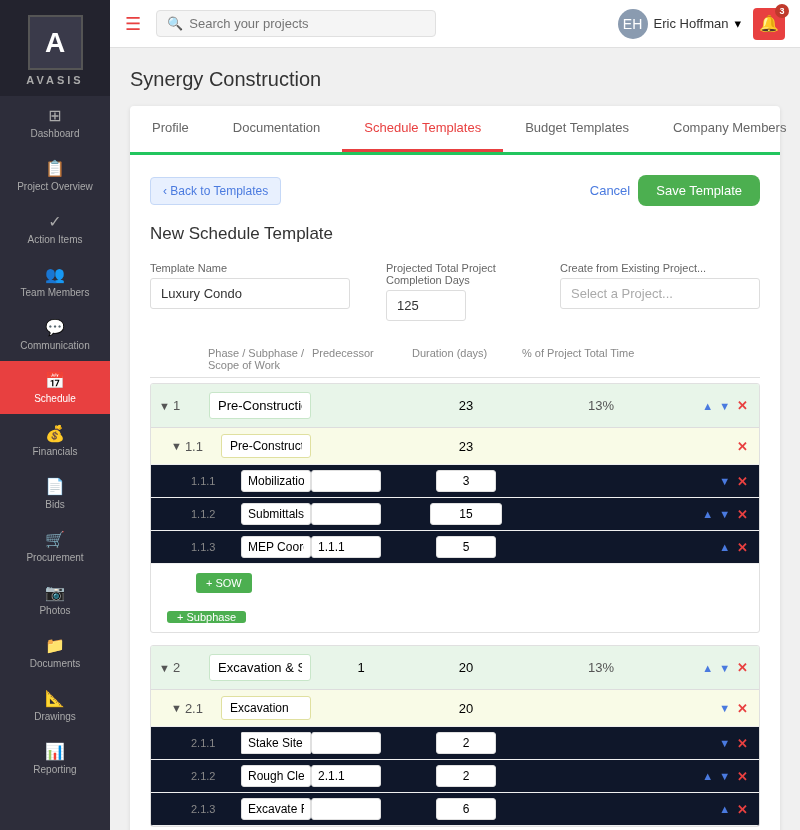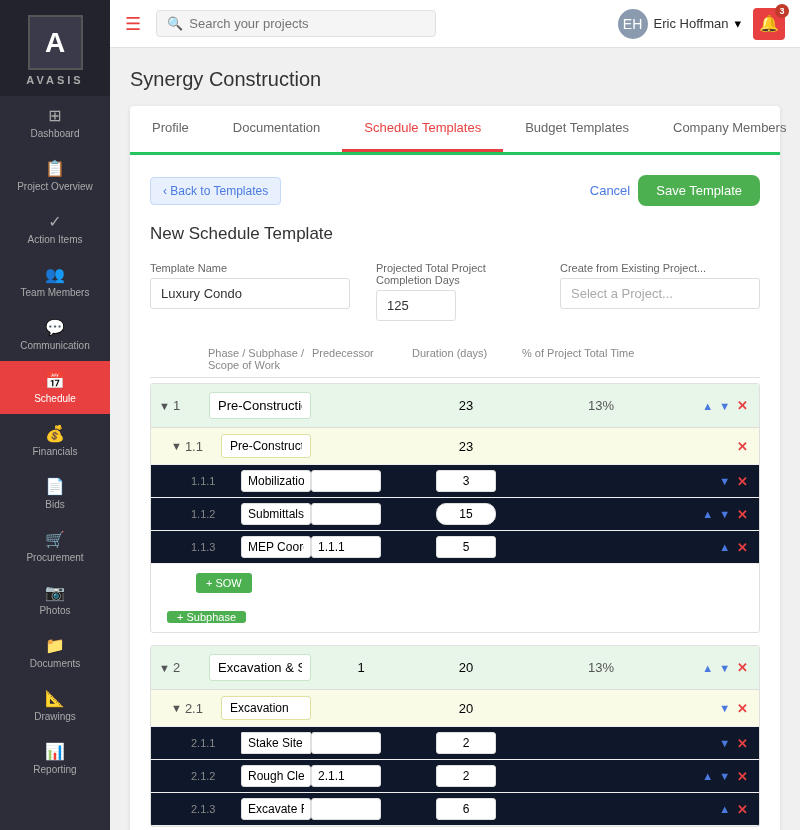--- a/index.html
+++ b/index.html
@@ -47,21 +47,21 @@
     
     .actions-row { display: flex; align-items: center; justify-content: space-between; margin-bottom: 18px; }
     .back-btn { display: flex; align-items: center; gap: 5px; background: #e8f0fe; color: #4a7adf; border: 1px solid #c5d8f7; border-radius: 4px; padding: 6px 12px; font-size: 12px; cursor: pointer; }
     .btn-group { display: flex; align-items: center; }
     .cancel-link { color: #4a7adf; cursor: pointer; font-size: 13px; padding: 6px 8px; }
     .save-btn { background: #4CAF50; color: #fff; border: none; border-radius: 8px; padding: 8px 18px; font-size: 13px; cursor: pointer; font-weight: 500; }
 
     .section-title { font-size: 17px; color: #333; font-weight: 400; margin-bottom: 18px; }
 
     
-    .form-row { display: flex; gap: 26px; align-items: flex-start; margin-bottom: 20px; }
+    .form-row { display: flex; gap: 36px; align-items: flex-start; margin-bottom: 20px; }
     .form-group { display: flex; flex-direction: column; gap: 4px; }
     .form-label { font-size: 11px; color: #666; }
     .form-input { border: 1px solid #ddd; border-radius: 3px; padding: 7px 10px; font-size: 13px; color: #333; outline: none; }
     .form-select { border: 1px solid #ddd; border-radius: 3px; padding: 7px 10px; font-size: 13px; color: #aaa; background: #fff; outline: none; appearance: none; min-width: 200px; }
 
     
     .table-header { display: grid; grid-template-columns: 50px 1fr 100px 110px 160px 70px; padding: 6px 8px; font-size: 11px; color: #888; border-bottom: 1px solid #e0e0e0; margin-bottom: 5px; }
 
     
     .phase-block { margin-bottom: 12px; border: 1px solid #e0e0e0; border-radius: 3px; overflow: hidden; }
@@ -266,21 +266,21 @@
               <button class="del-btn">✕</button>
             </div>
           </div>
 
           <div class="sow-row">
             <div class="row-num" style="font-size:11px;color:#888;">1.1.2</div>
             <div>
               <input type="text" value="Submittals" style="width: 100%; border: 1px solid rgb(224, 224, 224); border-radius: 3px; padding: 3px 6px; font-size: 12px;">
             </div>
             <div><input type="text" value="" style="width: 70px; border: 1px solid rgb(224, 224, 224); border-radius: 3px; padding: 3px 6px; font-size: 12px;"></div>
-            <div class="val-center"><input type="text" value="15" style="width: 60px; border: 1px solid rgb(224, 224, 224); border-radius: 10px; padding: 3px 6px; font-size: 12px; text-align: center;"></div>
+            <div class="val-center"><input type="text" value="15" style="width: 72px; border: 1px solid rgb(224, 224, 224); border-radius: 3px; padding: 3px 6px; font-size: 12px; text-align: center;"></div>
             <div></div>
             <div class="row-actions">
               <button class="arrow-btn">▲</button>
               <button class="arrow-btn">▼</button>
               <button class="del-btn">✕</button>
             </div>
           </div>
 
           <div class="sow-row">
             <div class="row-num" style="font-size:11px;color:#888;">1.1.3</div>

